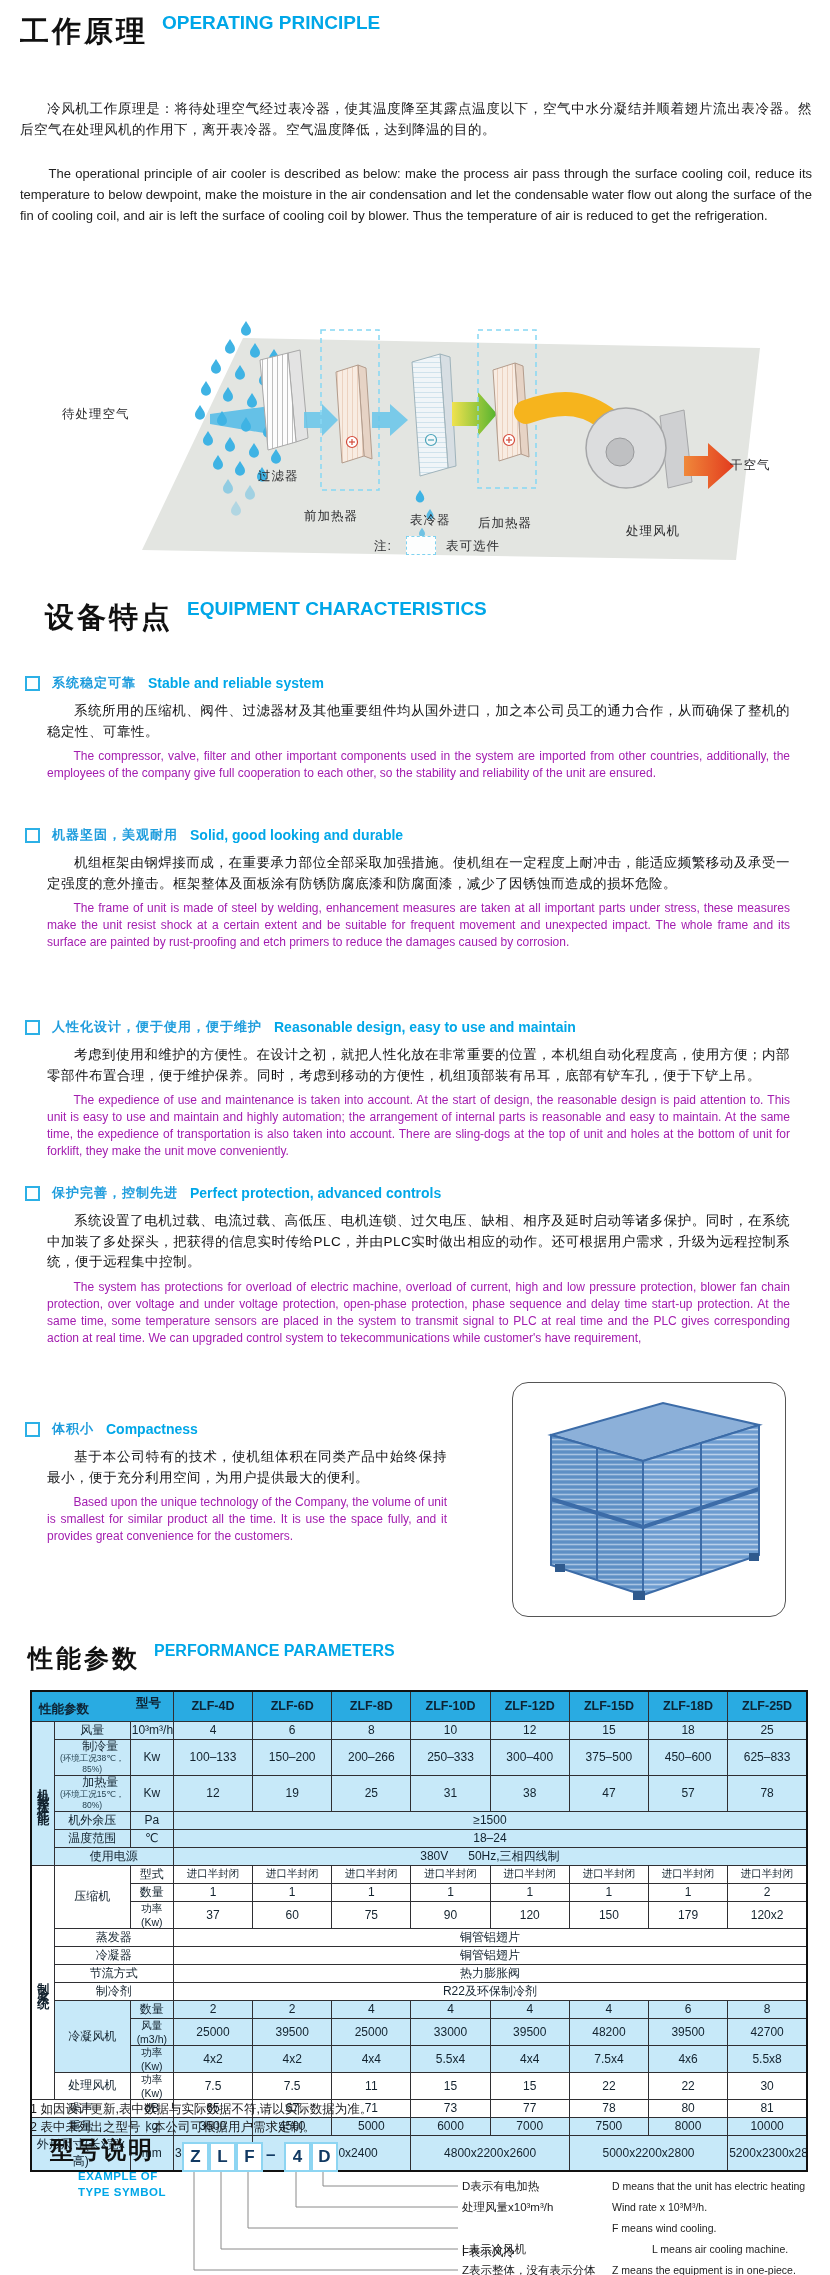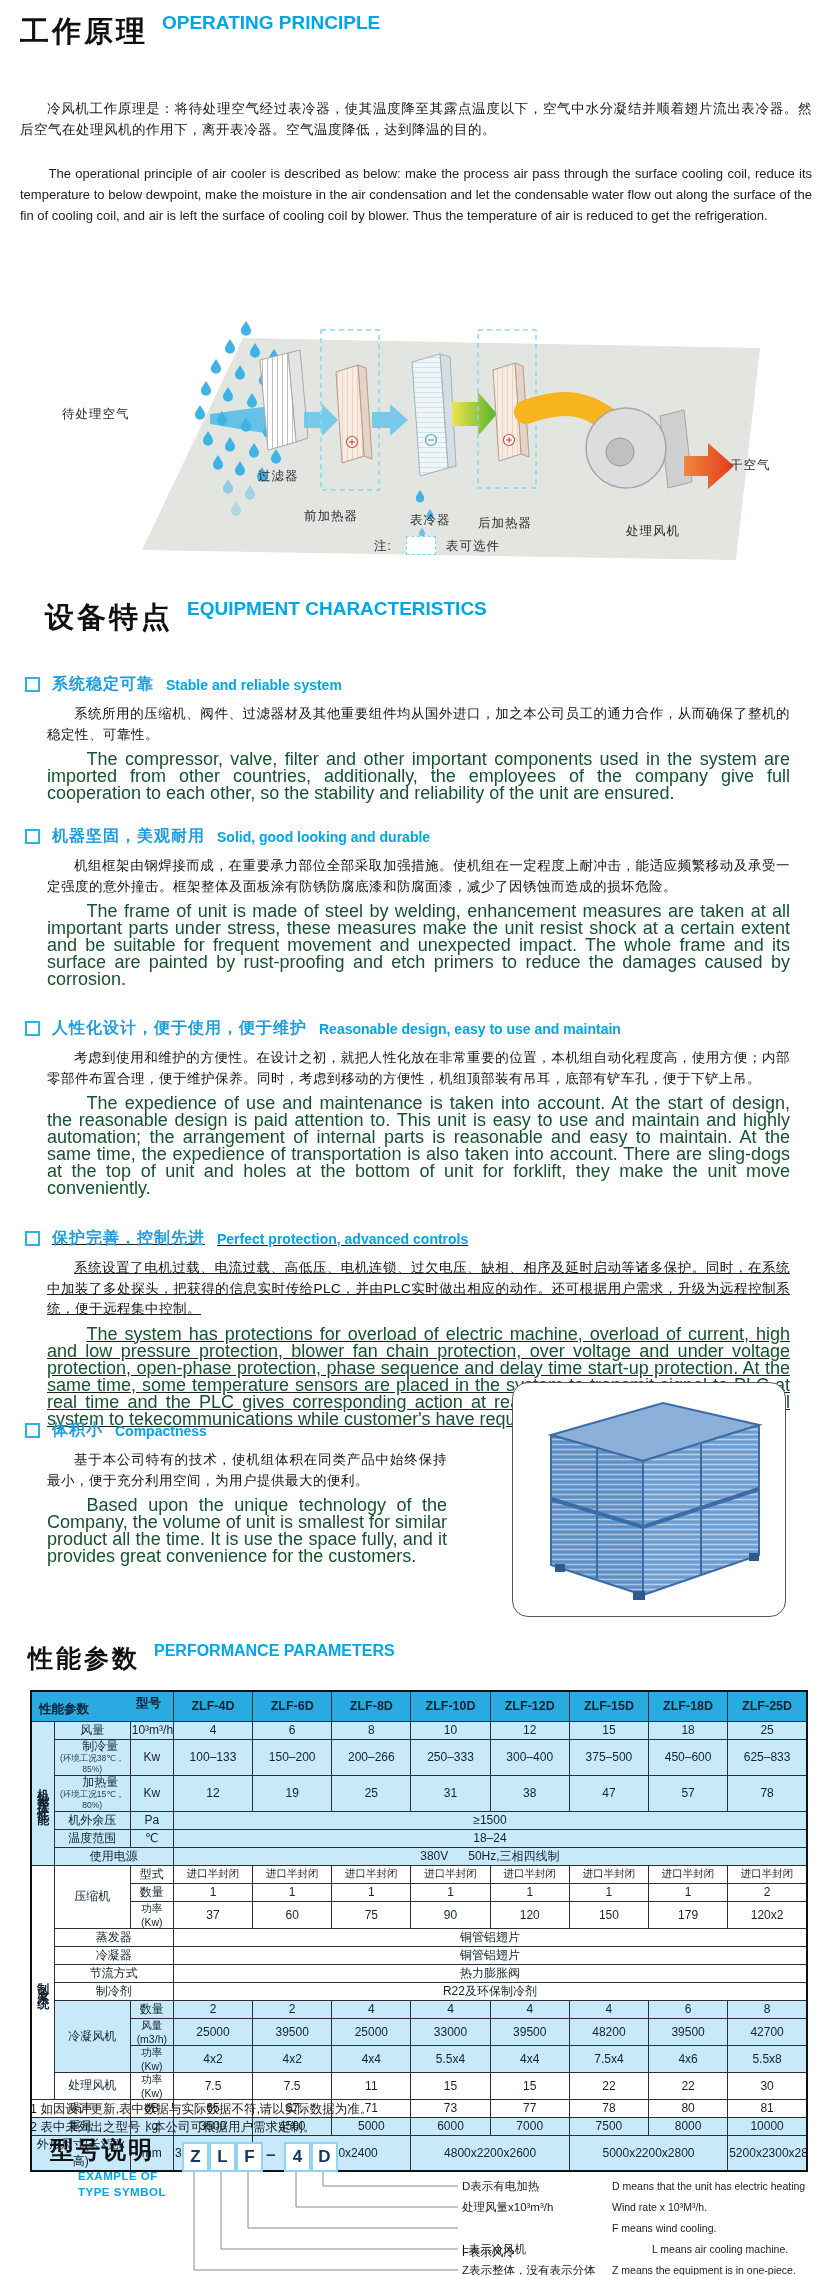--- a/index.html
+++ b/index.html
@@ -19,24 +19,24 @@
   
   .diagram{position:absolute;left:60px;top:320px;width:740px;height:248px;}
   .diagram svg{position:absolute;left:0;top:0;}
   .dlabel{position:absolute;font-size:12.5px;color:#2b2b2e;white-space:nowrap;letter-spacing:1px;}
   .dnote-box{position:absolute;left:346px;top:216px;width:28px;height:17px;border:1.5px dashed #7fd2f0;background:#fdfefe;}
 
   
   .feature{position:absolute;left:20px;width:792px;}
   .feature .title-row{display:flex;align-items:center;gap:12px;margin-bottom:9px;}
   .bullet{width:11px;height:11px;border:2px solid #2cb0e6;display:inline-block;flex:0 0 auto;margin-left:5px;}
-  .f-cn{font-size:16px;font-weight:bold;color:#1f9ddd;letter-spacing:1px;}
+  .f-cn{font-size:13px;font-weight:bold;color:#1f9ddd;letter-spacing:1px;}
   .f-en{font-size:14px;font-weight:bold;color:#00a7e8;}
   .f-body-cn{margin:0 0 6px 27px;width:743px;font-size:13.5px;line-height:20.5px;color:#141416;text-align:justify;text-indent:2em;letter-spacing:.5px;}
-  .f-body-en{margin:0 0 0 27px;width:743px;font-size:18px;line-height:17px;color:#14532d;text-align:justify;text-indent:2.2em;}
+  .f-body-en{margin:0 0 0 27px;width:743px;font-size:12px;line-height:17px;color:#a21caf;text-align:justify;text-indent:2.2em;}
   .feature.narrow .f-body-cn,.feature.narrow .f-body-en{width:400px;}
 
   
   .photo-box{position:absolute;left:512px;top:1382px;width:272px;height:233px;border:1.5px solid #555;border-radius:16px;background:#fff;overflow:hidden;}
 
   
   .perf-table{position:absolute;left:30px;top:1690px;border-collapse:collapse;table-layout:fixed;width:778px;}
   .perf-table td,.perf-table th{border:1px solid #2f2f33;font-size:12px;text-align:center;vertical-align:middle;padding:0 1px;color:#12222e;overflow:hidden;}
   .perf-table{border:2px solid #111;}
   .hdr td,.hdr th{background:#29abe2;font-weight:bold;font-size:12.5px;color:#0d2233;}
@@ -228,21 +228,21 @@
   <div class="feature" style="top:1018px;">
     <div class="title-row">
       <span class="bullet"></span>
       <span class="f-cn">人性化设计，便于使用，便于维护</span>
       <span class="f-en">Reasonable design, easy to use and maintain</span>
     </div>
     <p class="f-body-cn">考虑到使用和维护的方便性。在设计之初，就把人性化放在非常重要的位置，本机组自动化程度高，使用方便；内部零部件布置合理，便于维护保养。同时，考虑到移动的方便性，机组顶部装有吊耳，底部有铲车孔，便于下铲上吊。</p>
     <p class="f-body-en">The expedience of use and maintenance is taken into account. At the start of design, the reasonable design is paid attention to. This unit is easy to use and maintain and highly automation; the arrangement of internal parts is reasonable and easy to maintain. At the same time, the expedience of transportation is also taken into account. There are sling-dogs at the top of unit and holes at the bottom of unit for forklift, they make the unit move conveniently.</p>
   </div>
 
-  <div class="feature" style="top:1228px;text-decoration:underline;">
+  <div class="feature" style="top:1184px;">
     <div class="title-row">
       <span class="bullet"></span>
       <span class="f-cn">保护完善，控制先进</span>
       <span class="f-en">Perfect protection, advanced controls</span>
     </div>
     <p class="f-body-cn">系统设置了电机过载、电流过载、高低压、电机连锁、过欠电压、缺相、相序及延时启动等诸多保护。同时，在系统中加装了多处探头，把获得的信息实时传给PLC，并由PLC实时做出相应的动作。还可根据用户需求，升级为远程控制系统，便于远程集中控制。</p>
     <p class="f-body-en">The system has protections for overload of electric machine, overload of current, high and low pressure protection, blower fan chain protection, over voltage and under voltage protection, open-phase protection, phase sequence and delay time start-up protection. At the same time, some temperature sensors are placed in the system to transmit signal to PLC at real time and the PLC gives corresponding action at real time. We can upgraded control system to tekecommunications while customer's have requirement,</p>
   </div>
 
   <div class="feature narrow" style="top:1420px;">

